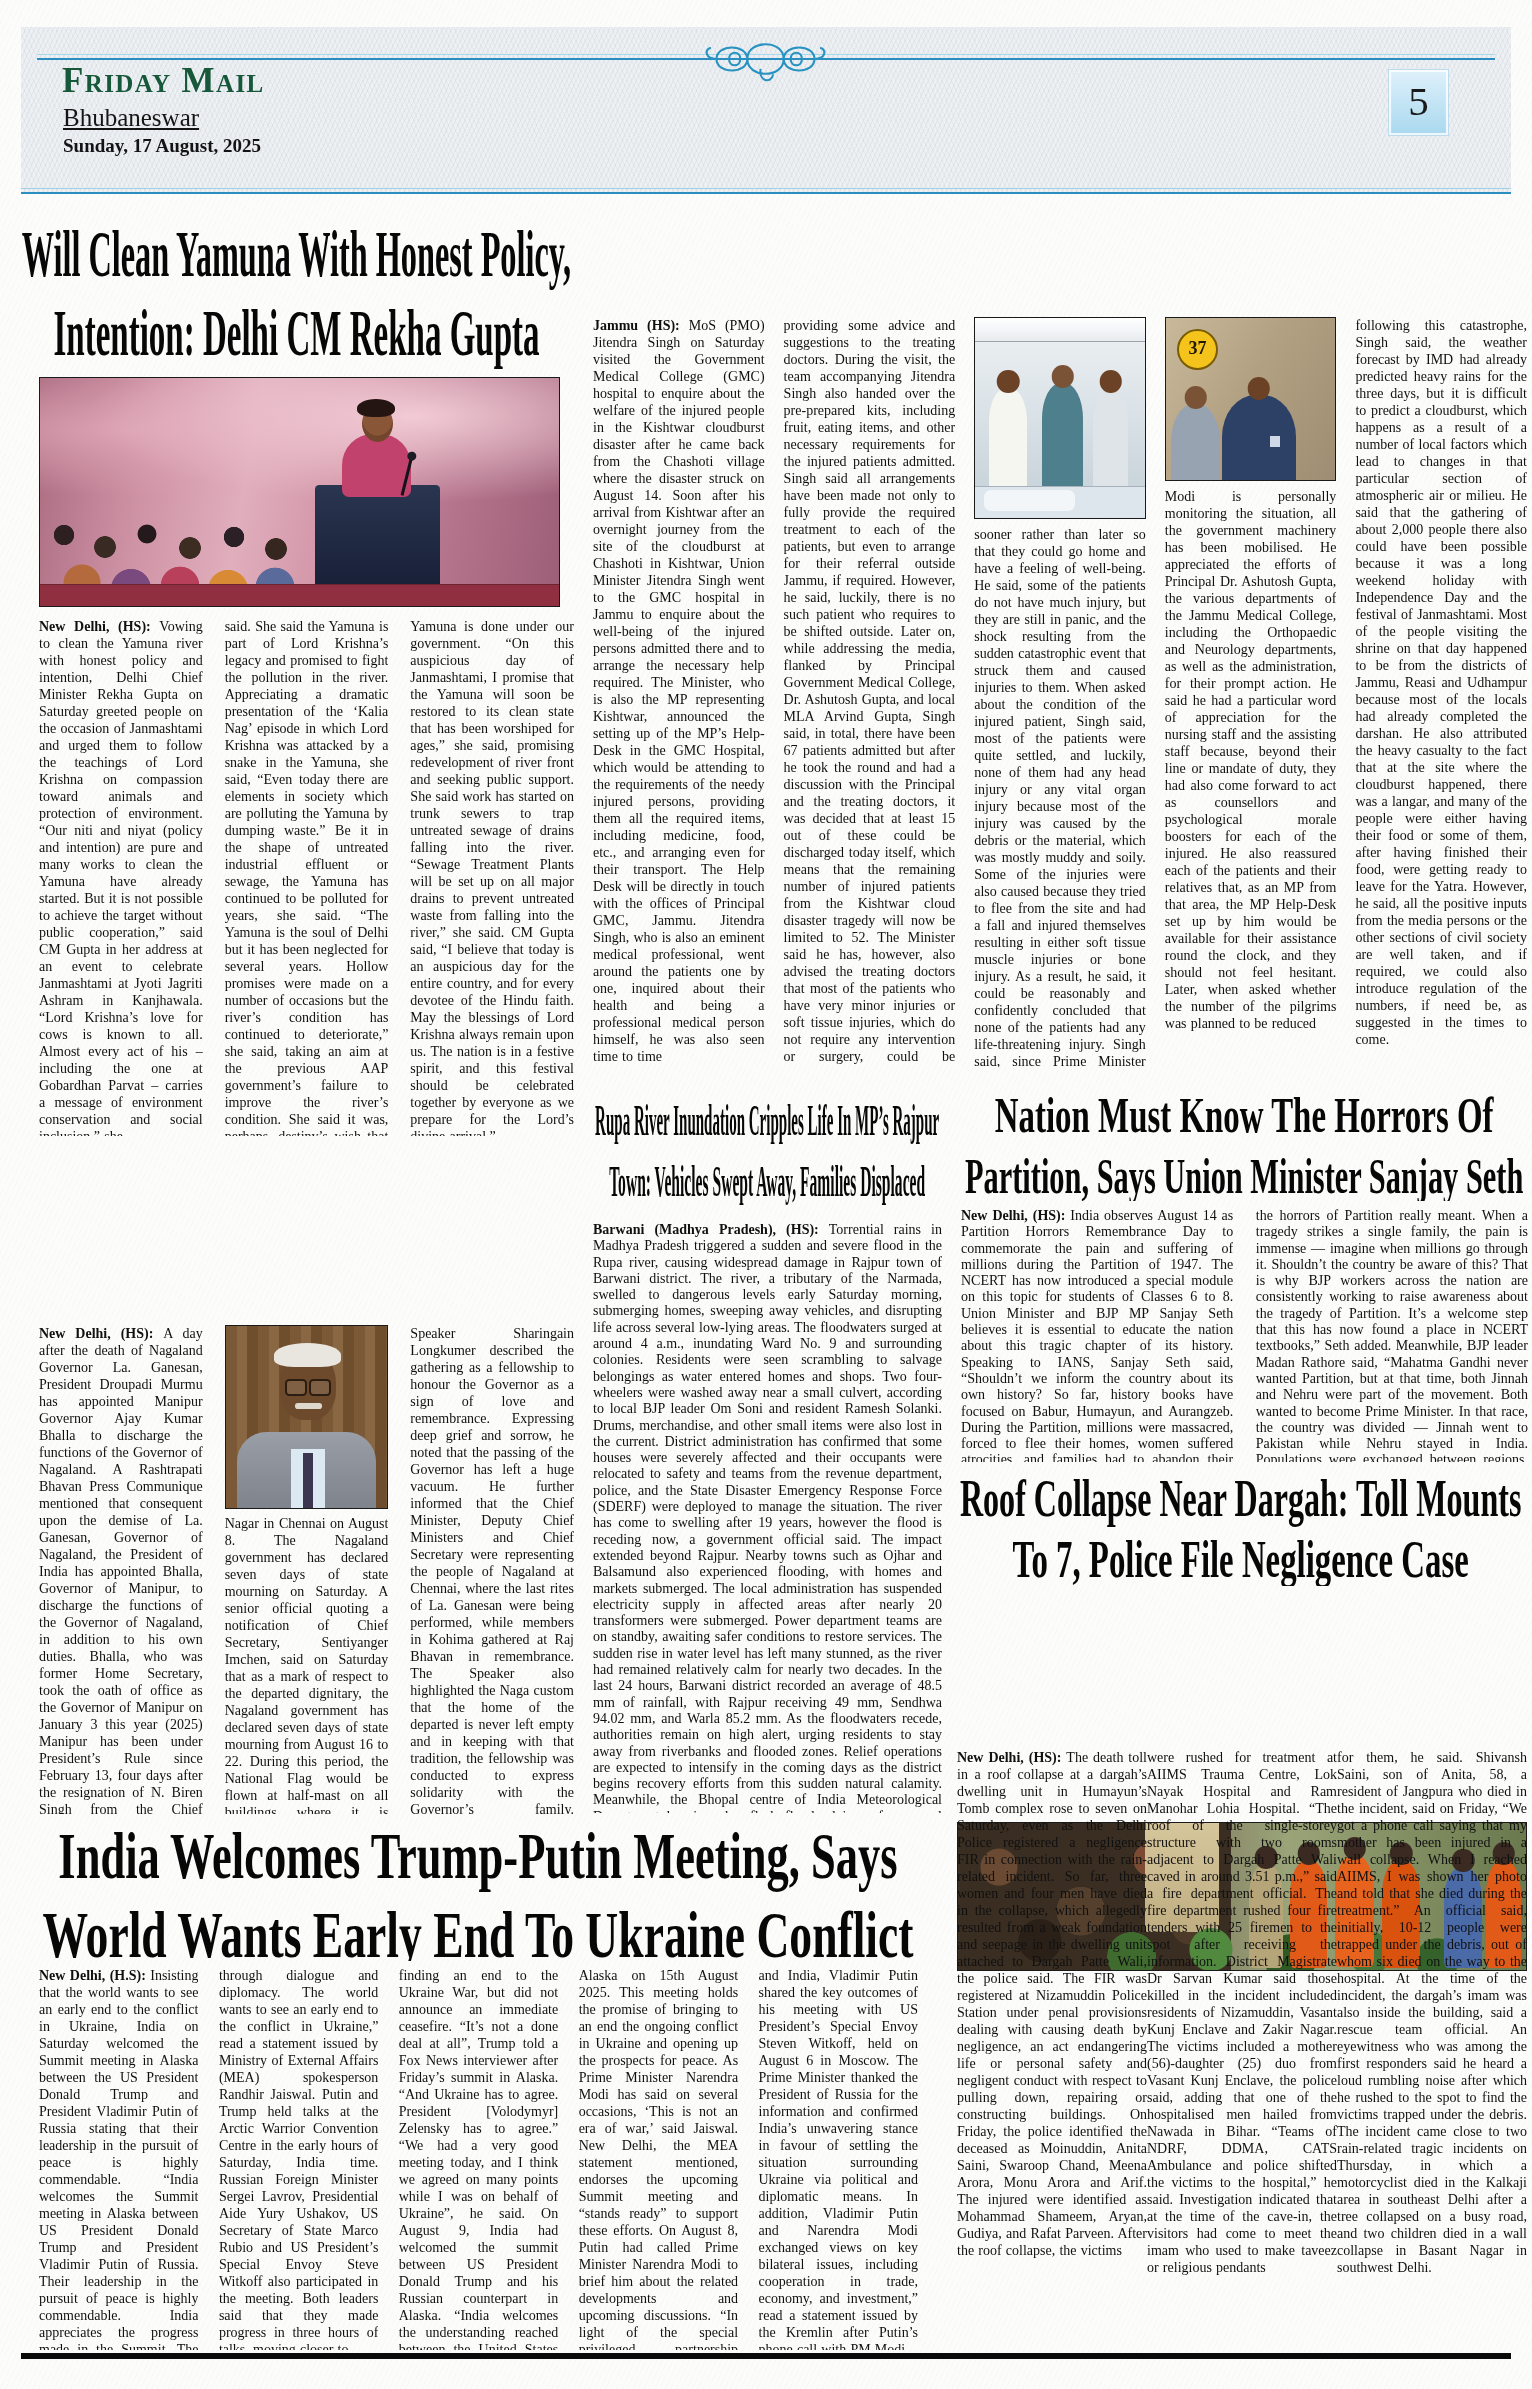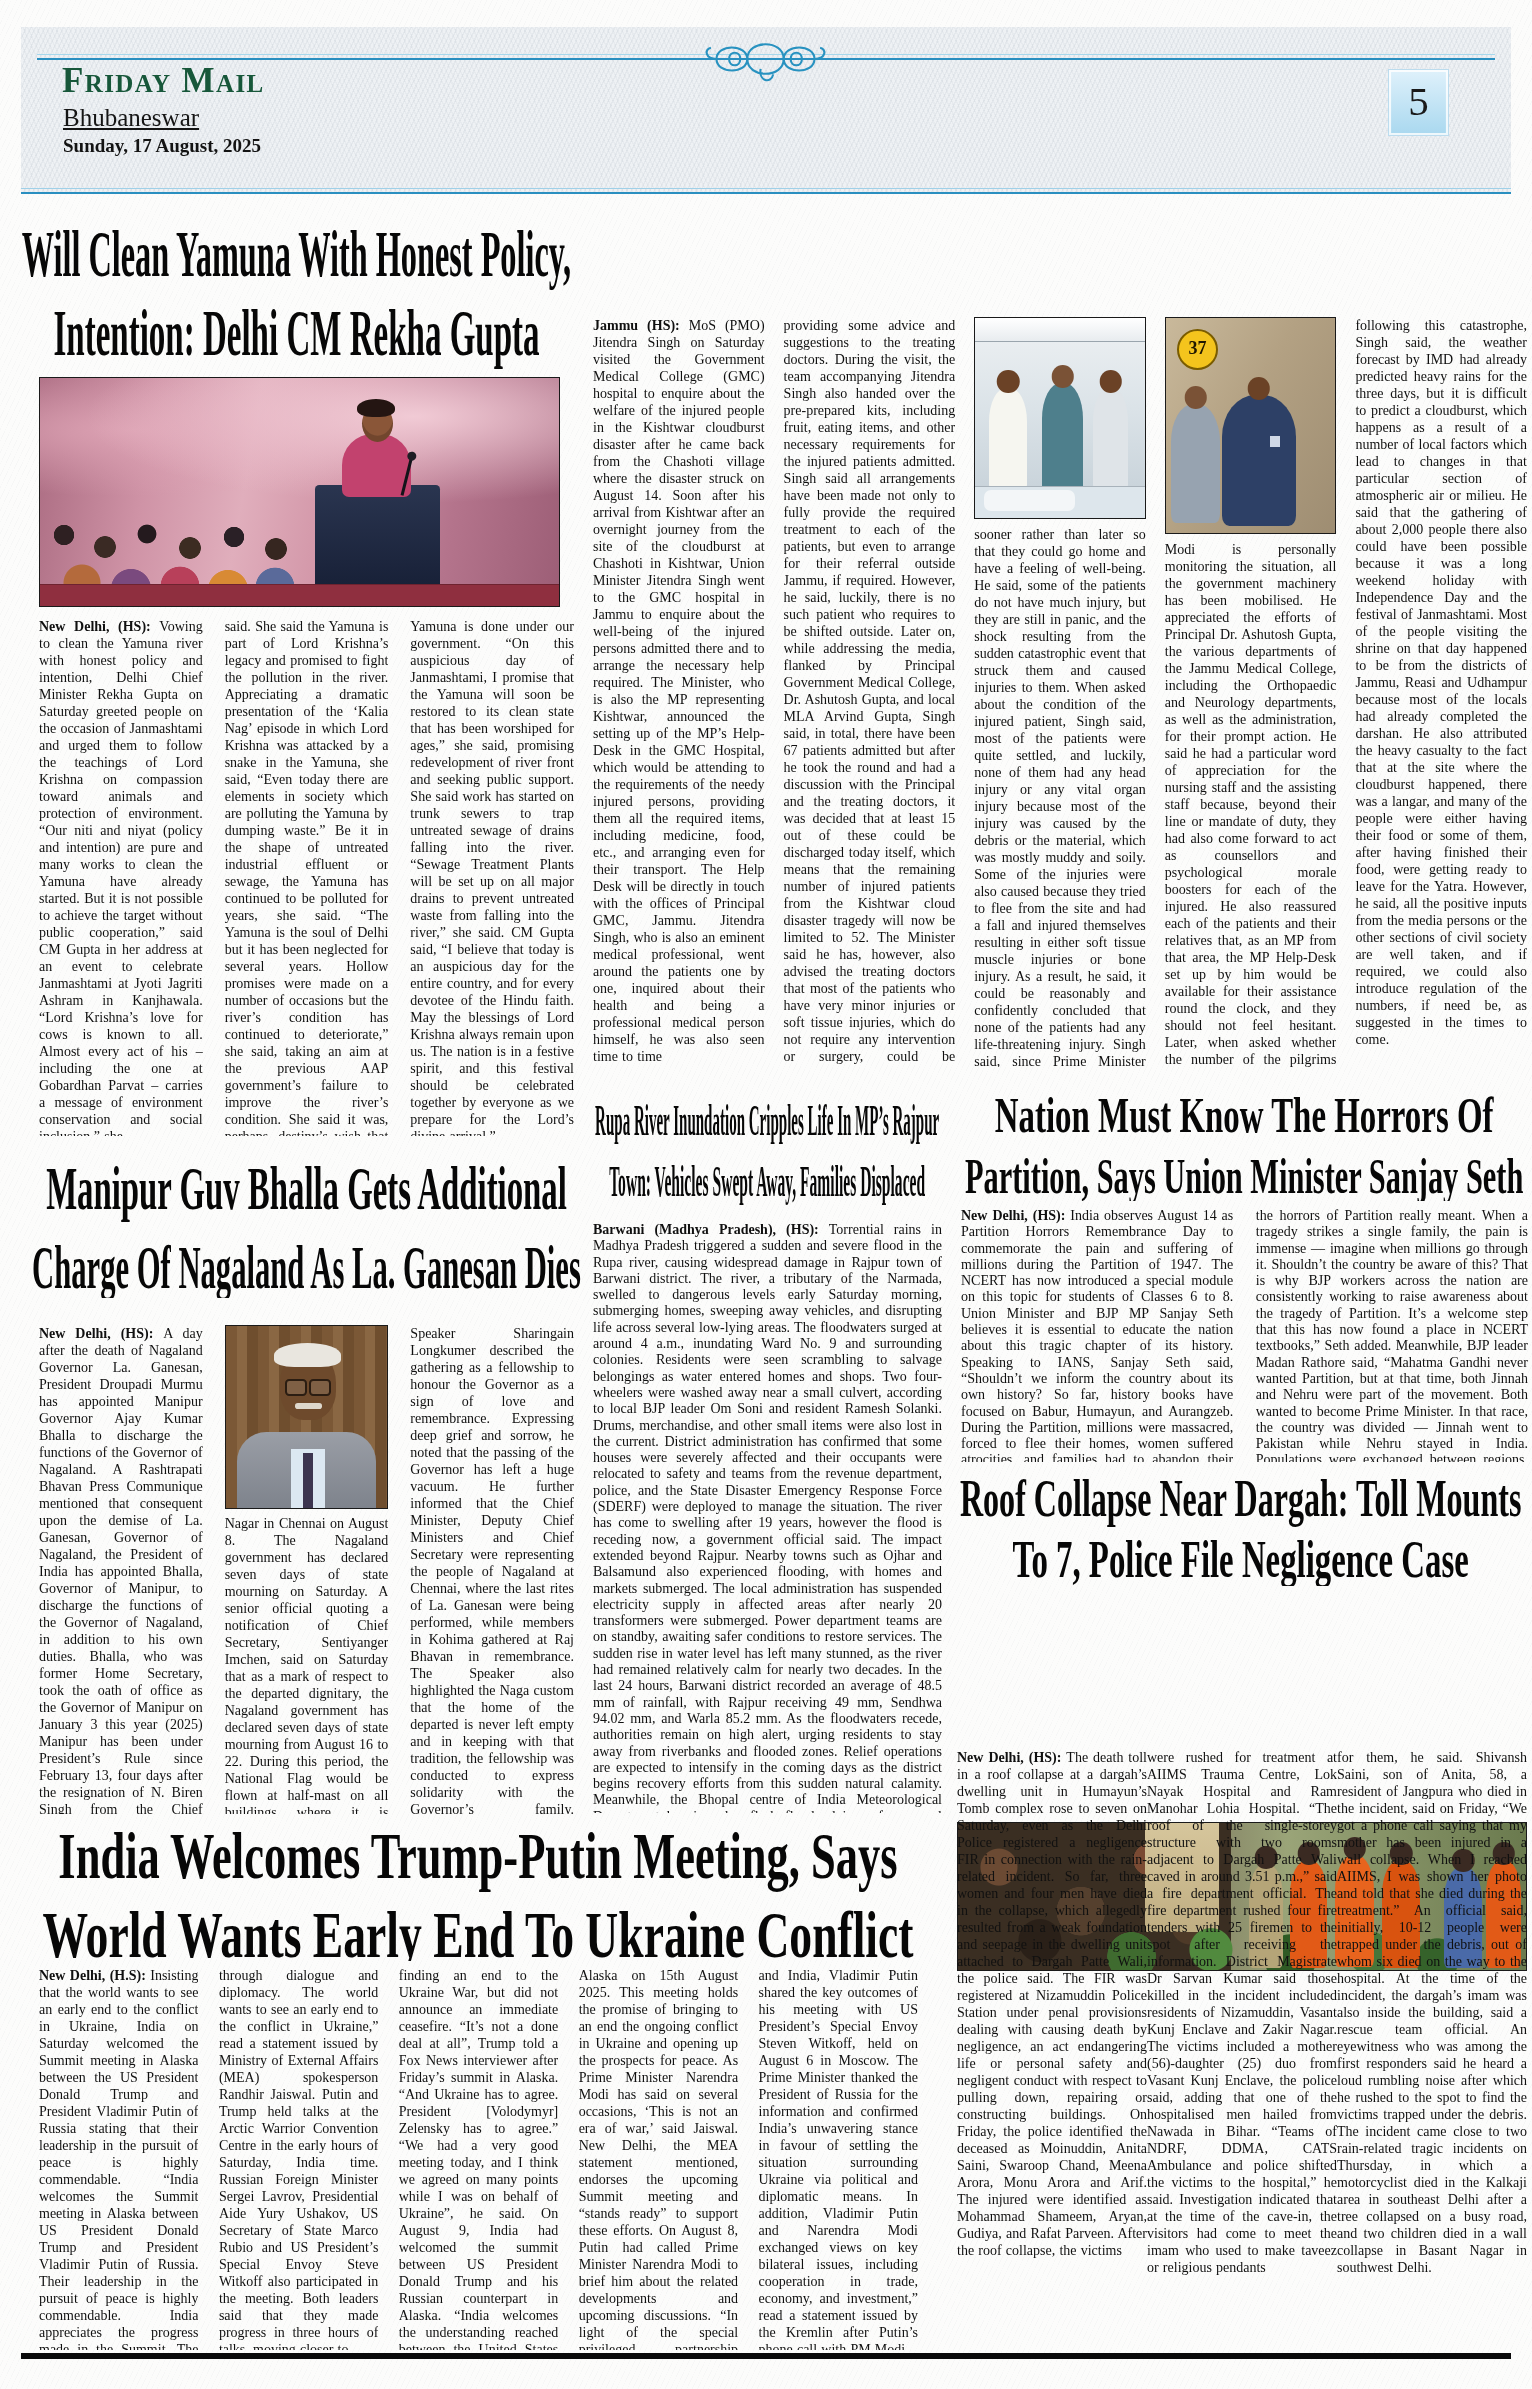--- a/index.html
+++ b/index.html
@@ -116,21 +116,21 @@
       radial-gradient(circle at 92% 85%,#35622a 0 21px,transparent 22px);}
 
   
   #a1-head{left:19px;top:211px;width:555px;height:162px;}
   #a1-photo{left:39px;top:377px;width:521px;height:230px;}
   #a1-body{left:39px;top:618px;width:535px;height:518px;gap:22px;}
 
   #a2-head{left:593px;top:184px;width:934px;height:129px;}
   #a2-body{left:593px;top:317px;width:934px;height:750px;gap:19px;}
   .k-photo1{width:100%;height:202px;margin-bottom:7px;}
-  .k-photo2{width:100%;height:217px;margin-bottom:7px;}
+  .k-photo2{width:100%;height:164px;margin-bottom:7px;}
 
   #a3-head{left:29.5px;top:1149px;width:553px;height:149px;}
   #a3-body{left:39px;top:1325px;width:535px;height:489px;gap:22px;}
   .man-photo{width:100%;height:184px;margin-bottom:6.3px;}
 
   #a4-head{left:593px;top:1086px;width:349px;height:121px;}
   #a4-body{left:593px;top:1222px;width:349px;height:591px;}
 
   #a5-head{left:961px;top:1083px;width:567px;height:118px;}
   #a5-body{left:961px;top:1208px;width:567px;height:254px;gap:22.5px;}
@@ -223,26 +223,20 @@
         <div class="shape k2-kerchief"></div>
         <div class="shape k2-sign"><span>37</span></div>
       </div>
       <p class="body-text">Modi is personally monitoring the situation, all the government machinery has been mobilised. He appreciated the efforts of Principal Dr. Ashutosh Gupta, the various departments of the Jammu Medical College, including the Orthopaedic and Neurology departments, as well as the administration, for their prompt action. He said he had a particular word of appreciation for the nursing staff and the assisting staff because, beyond their line or mandate of duty, they had also come forward to act as counsellors and psychological morale boosters for each of the injured. He also reassured each of the patients and their relatives that, as an MP from that area, the MP Help-Desk set up by him would be available for their assistance round the clock, and they should not feel hesitant. Later, when asked whether the number of the pilgrims was planned to be reduced</p>
     </div>
     <div class="col">
       <p class="body-text">following this catastrophe, Singh said, the weather forecast by IMD had already predicted heavy rains for the three days, but it is difficult to predict a cloudburst, which happens as a result of a number of local factors which lead to changes in that particular section of atmospheric air or milieu. He said that the gathering of about 2,000 people there also could have been possible because it was a long weekend holiday with Independence Day and the festival of Janmashtami. Most of the people visiting the shrine on that day happened to be from the districts of Jammu, Reasi and Udhampur because most of the locals had already completed the darshan. He also attributed the heavy casualty to the fact that at the site where the cloudburst happened, there was a langar, and many of the people were either having their food or some of them, after having finished their food, were getting ready to leave for the Yatra. However, he said, all the positive inputs from the media persons or the other sections of civil society are well taken, and if required, we could also introduce regulation of the numbers, if need be, as suggested in the times to come.</p>
     </div>
   </div>
 
-  <div class="abs" id="a3-head">
-    <svg class="headline-svg" width="553" height="149" viewBox="0 0 788 212">
-      <text x="394" y="86" font-size="88" text-anchor="middle" textLength="742" lengthAdjust="spacingAndGlyphs">Manipur Guv Bhalla Gets Additional</text>
-      <text x="394" y="198" font-size="88" text-anchor="middle" textLength="782" lengthAdjust="spacingAndGlyphs">Charge Of Nagaland As La. Ganesan Dies</text>
-    </svg>
-  </div>
   <div class="body-block" id="a3-body">
     <div class="col">
       <p class="body-text"><b class="dateline">New Delhi, (HS):</b><span>A day after the death of Nagaland Governor La. Ganesan, President Droupadi Murmu has appointed Manipur Governor Ajay Kumar Bhalla to discharge the functions of the Governor of Nagaland. A Rashtrapati Bhavan Press Communique mentioned that consequent upon the demise of La. Ganesan, Governor of Nagaland, the President of India has appointed Bhalla, Governor of Manipur, to discharge the functions of the Governor of Nagaland, in addition to his own duties. Bhalla, who was former Home Secretary, took the oath of office as the Governor of Manipur on January 3 this year (2025) Manipur has been under President’s Rule since February 13, four days after the resignation of N. Biren Singh from the Chief Minister’s post. La. Ganesan died in Chennai on Friday evening at the age of 80. He had been undergoing treatment in a private hospital in Chennai for a serious head injury sustained after a fall at his residence at T.</span></p>
     </div>
     <div class="col">
       <div class="photo p-man man-photo">
         <div class="shape man-suit"></div>
         <div class="shape man-shirt"></div>
         <div class="shape man-tie"></div>
         <div class="shape man-head"></div>

